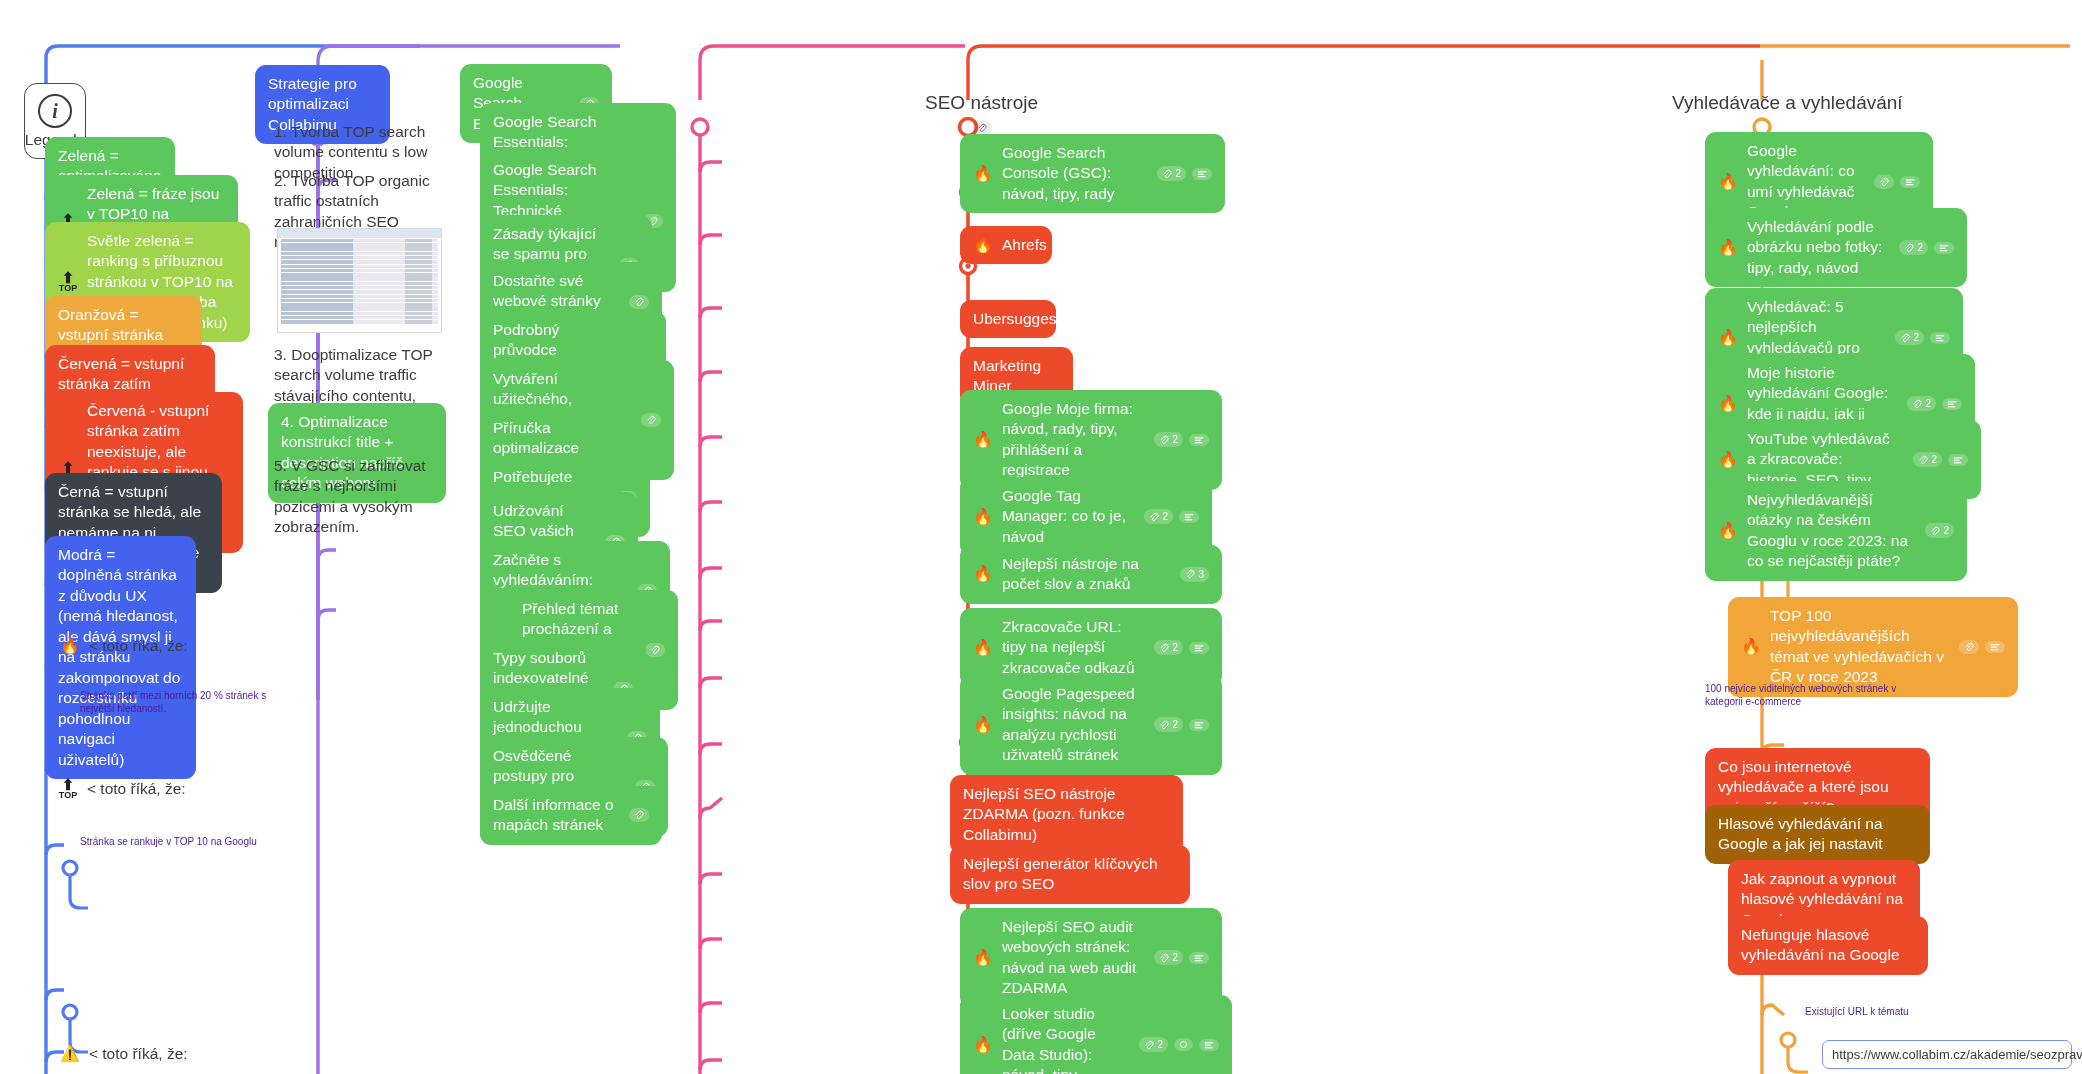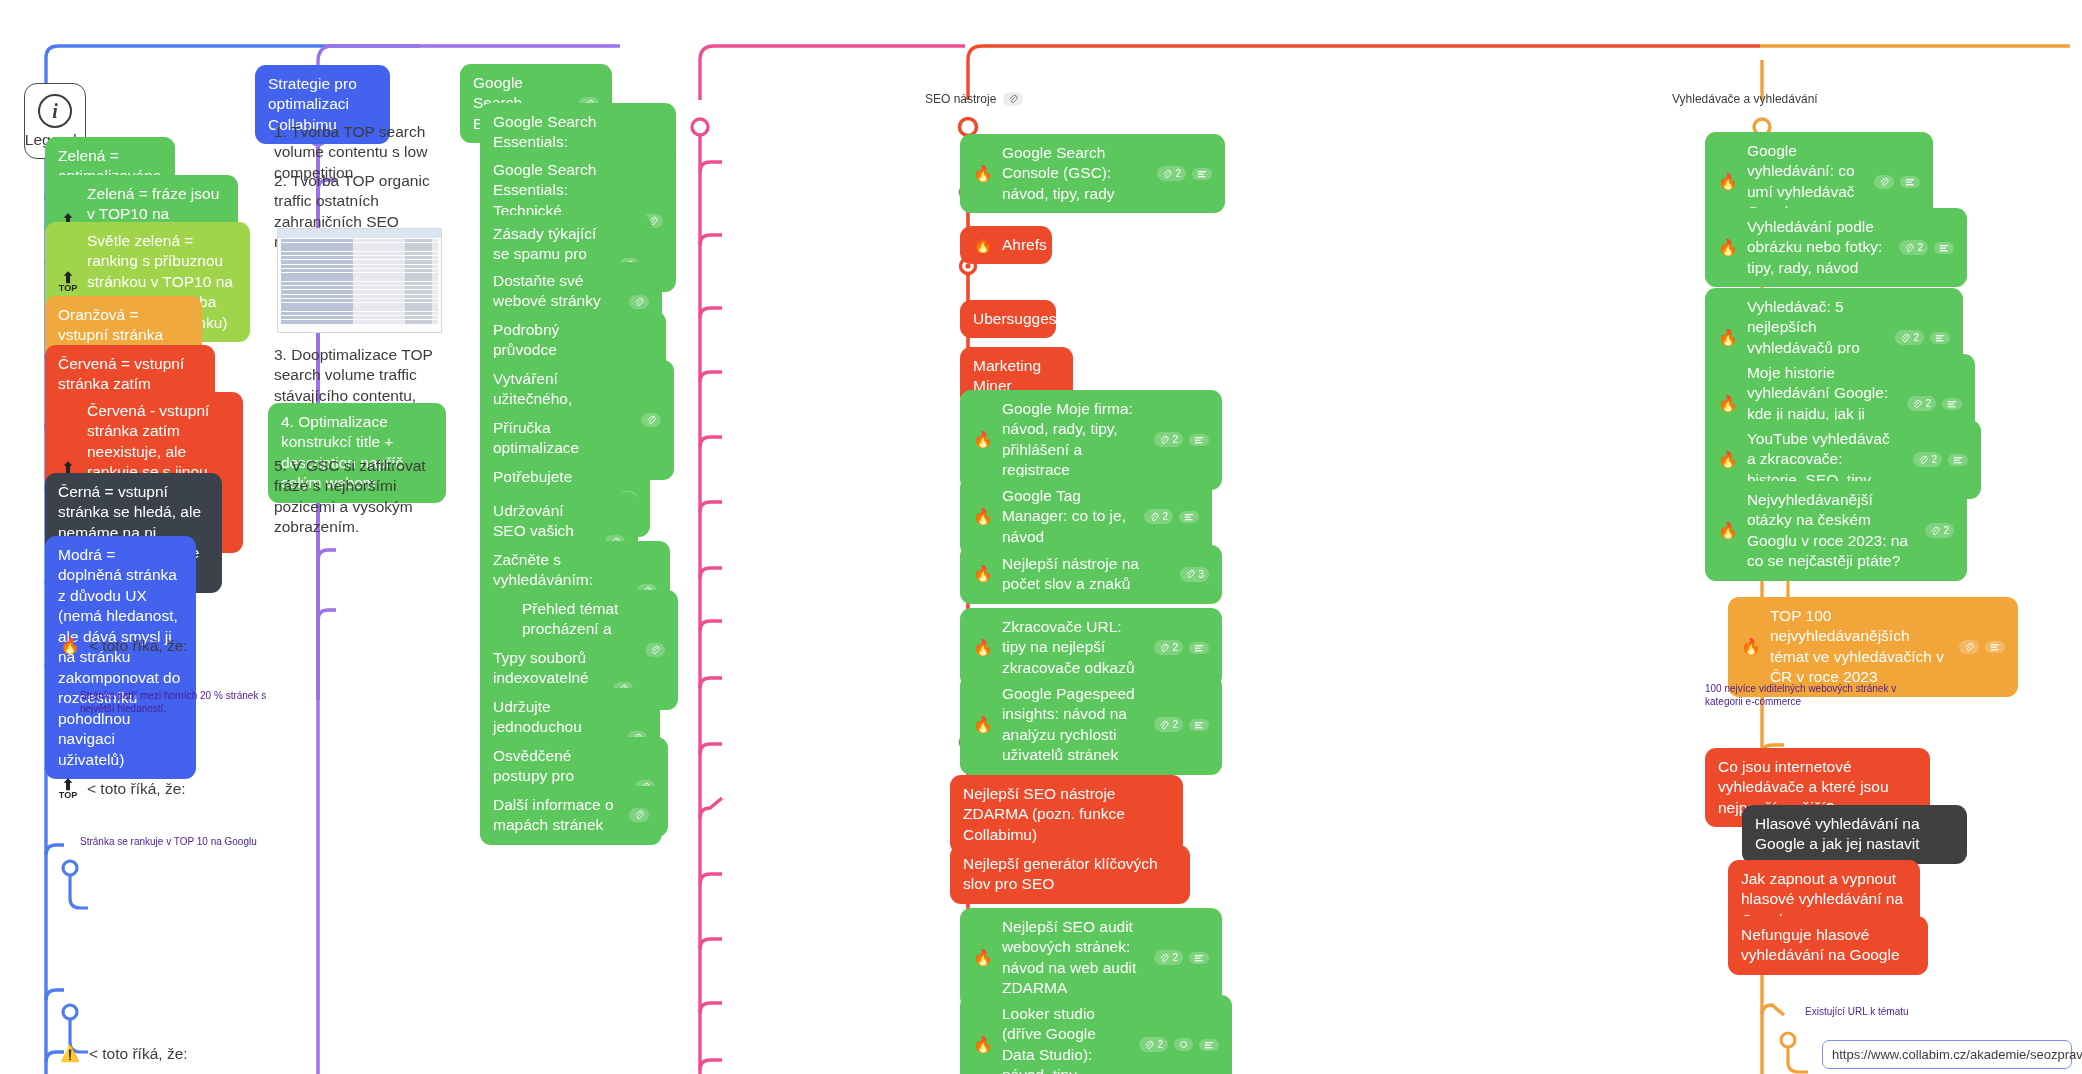--- a/index.html
+++ b/index.html
@@ -47,21 +47,21 @@
     align-items: center;
     padding: 10px 14px 8px;
   }
   .green { background: #5cc75c; }
   .lightgreen { background: #a0d44a; }
   .orange { background: #f0a93c; }
   .orange2 { background: #f2a63a; }
   .red { background: #ec4a2b; }
   .dark { background: #3c424b; }
   .blue { background: #4362ee; }
-  .purple { background: #404040; margin-left: 37px; }
+  .purple { background: #a16207; }
   .emoji {
     flex: 0 0 auto;
     font-size: 16px;
     line-height: 1;
     display: inline-block;
   }
   .topicon {
     flex: 0 0 auto;
     width: 20px;
     text-align: center;
@@ -81,23 +81,23 @@
     background: rgba(255,255,255,0.22);
     border-radius: 9px;
     padding: 2px 5px;
     font-size: 10px;
     color: rgba(255,255,255,0.95);
     line-height: 1.1;
   }
   .badge svg { display:block; }
   .col-title {
     position: absolute;
-    font-size: 12px;
+    font-size: 19px;
     color: #3c3c3c;
-    display: flex; align-items: center; gap: 7px;
+    display: flex; align-items: center; gap: 7px; flex-direction: column;
   }
   .legend-icon {
     width: 34px; height: 34px;
     border: 2px solid #3c3c3c;
     border-radius: 50%;
     display:flex; align-items:center; justify-content:center;
     font-size: 20px; font-weight: bold; font-style: italic;
     font-family: "Liberation Serif", serif;
     color: #3c3c3c;
   }

